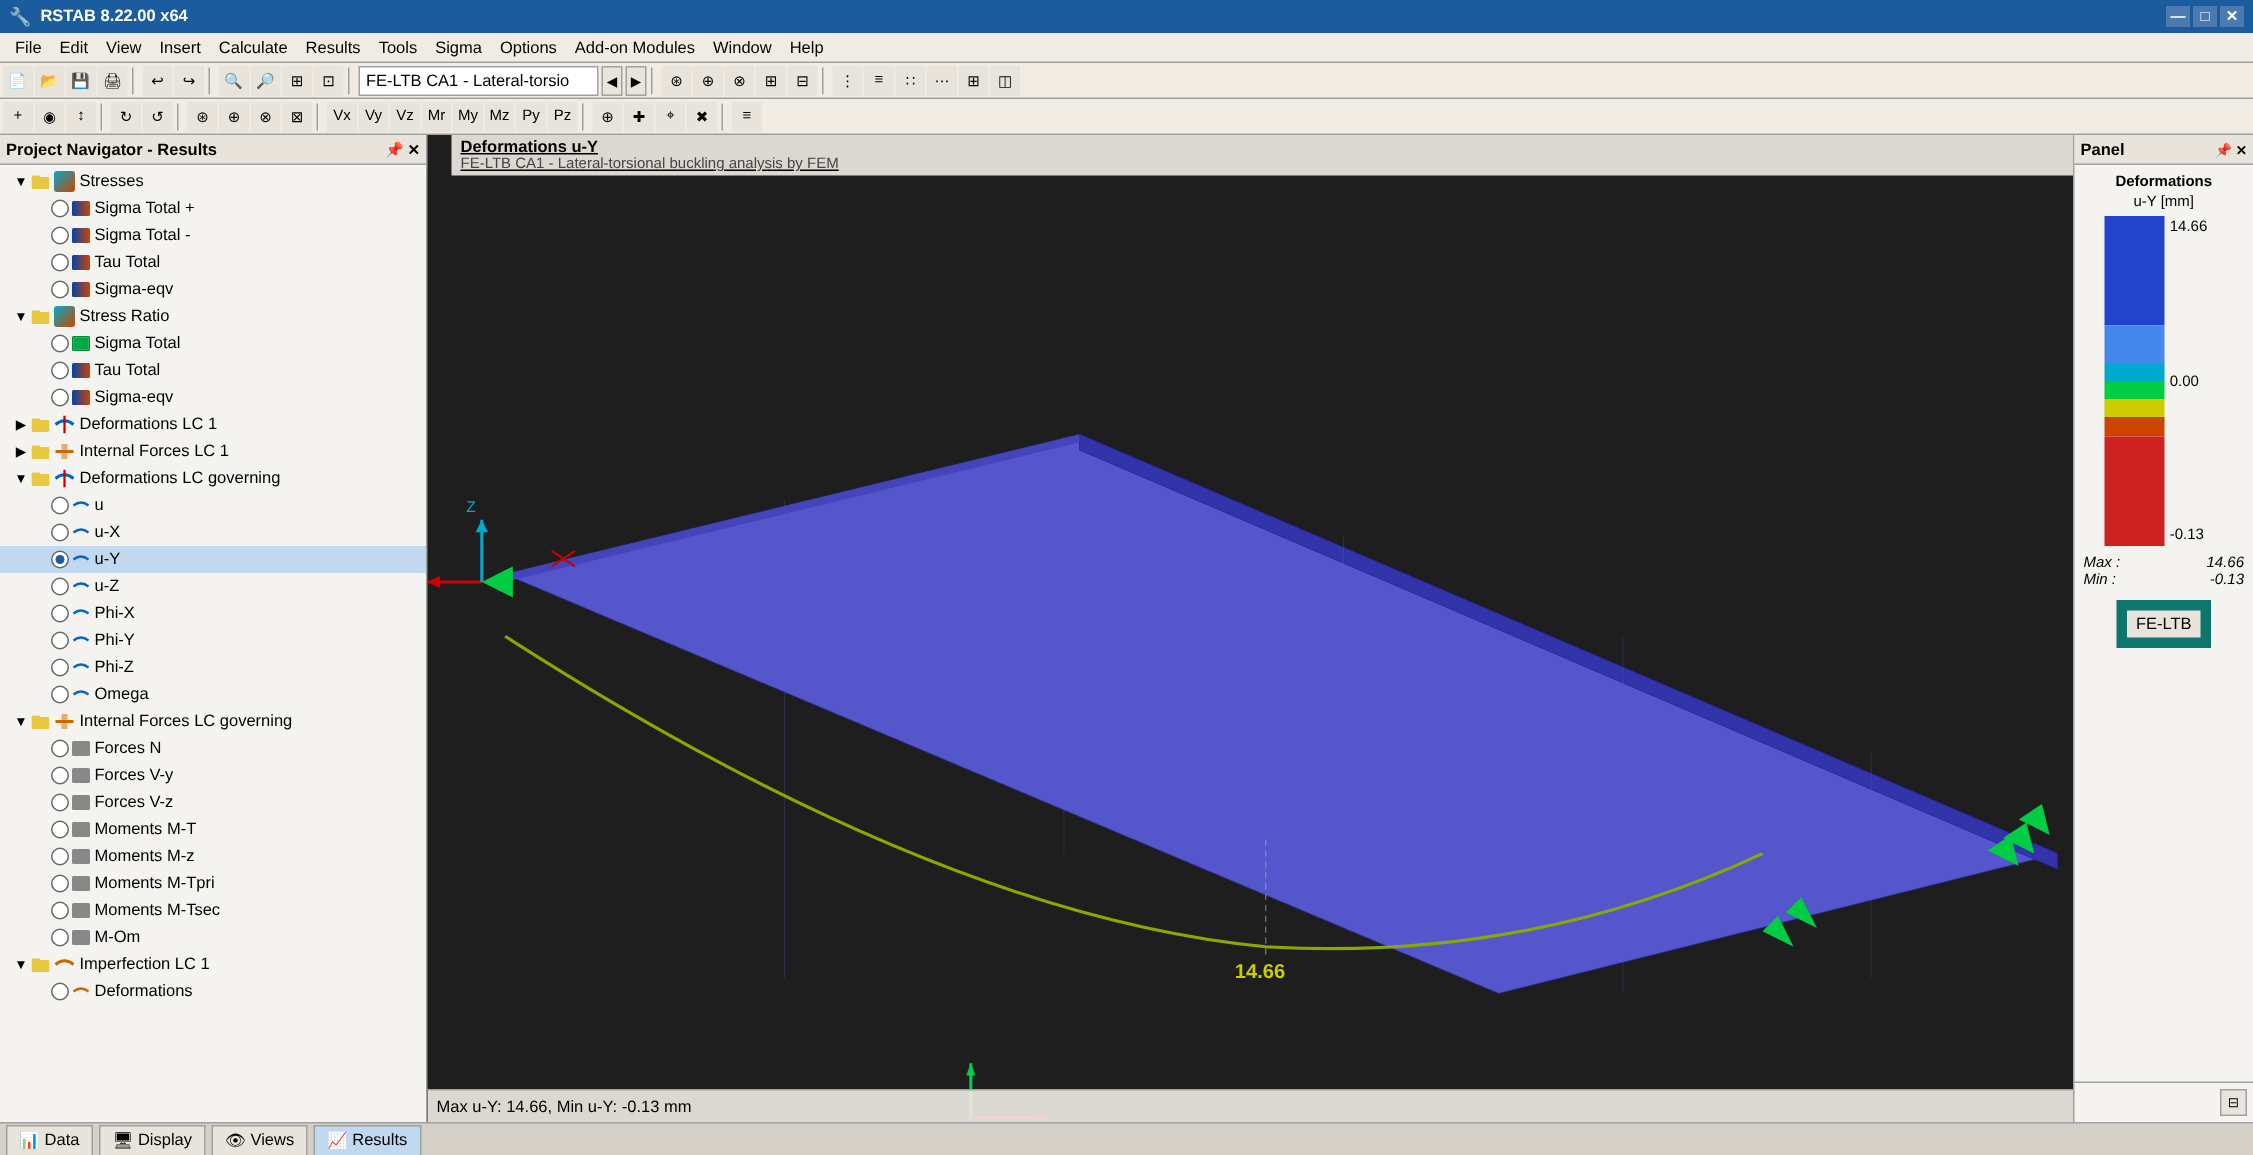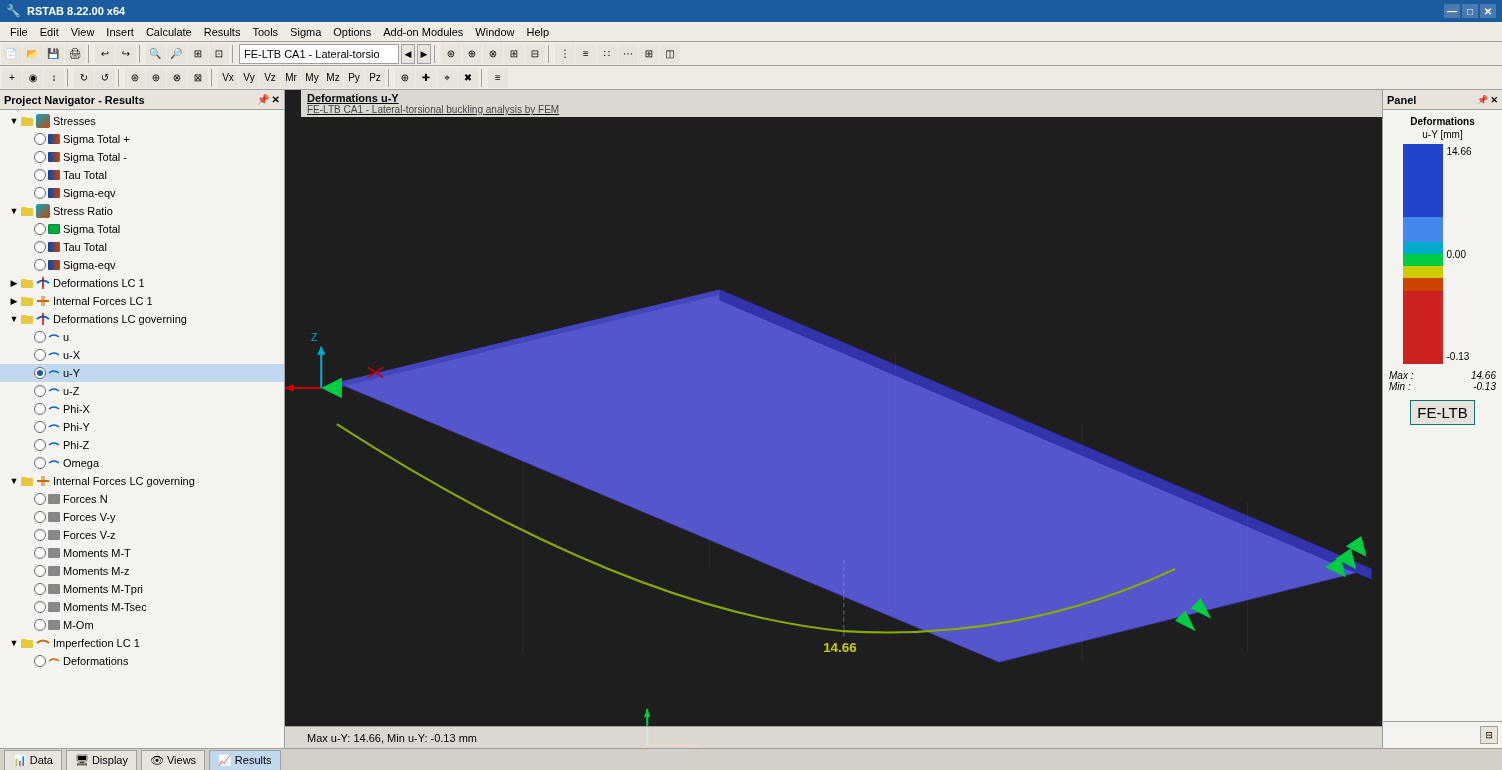--- a/index.html
+++ b/index.html
@@ -57,21 +57,21 @@
     .item-icon { width: 14px; height: 14px; display: inline-flex; align-items: center; justify-content: center; margin-right: 2px; flex-shrink: 0; }
 
     
     #viewport {
       flex: 1; background: #2a2a2a; position: relative; overflow: hidden;
     }
     #viewport-header {
       position: absolute; top: 0; left: 16px; right: 0; padding: 2px 6px; background: rgba(240,236,228,0.9); font-size: 11px; z-index: 10; text-decoration: underline;
     }
     #viewport-status {
-      position: absolute; bottom: 0; left: 0; right: 0; height: 22px; background: rgba(240,236,228,0.9); display: flex; align-items: center; padding: 0 22px; font-size: 11px; border-top: 1px solid #a0a0a0;
+      position: absolute; bottom: 0; left: 0; right: 0; height: 22px; background: rgba(240,236,228,0.9); display: flex; align-items: center; padding: 0 6px; font-size: 11px; border-top: 1px solid #a0a0a0;
     }
 
     
     #right-panel {
       width: 120px; background: #f5f3ef; border-left: 1px solid #a0a0a0; display: flex; flex-direction: column;
     }
     #panel-header {
       height: 20px; background: #e8e4dc; border-bottom: 1px solid #a0a0a0; display: flex; align-items: center; justify-content: space-between; padding: 0 4px; font-size: 11px; font-weight: bold;
     }
     #color-legend {
@@ -85,21 +85,21 @@
     .cb-blue { background: #2244cc; flex: 3; }
     .cb-lightblue { background: #4488ee; flex: 1; }
     .cb-cyan { background: #00aacc; flex: 0.5; }
     .cb-green { background: #00cc44; flex: 0.5; }
     .cb-yellow { background: #cccc00; flex: 0.5; }
     .cb-red { background: #cc2222; flex: 3; }
     .color-bar-labels { display: flex; flex-direction: column; justify-content: space-between; font-size: 10px; margin-left: 4px; padding: 2px 0; }
     .legend-stats { font-size: 10px; margin-top: 6px; width: 100%; font-style: italic; }
     .legend-stat-row { display: flex; justify-content: space-between; }
     .fe-ltb-btn {
-      margin: 8px; padding: 3px 6px; background: #e8e4dc; border: 1px solid #0f766e; font-size: 15px; cursor: pointer; text-align: center;
+      margin: 8px; padding: 3px 6px; background: #e8e4dc; border: 7px solid #0f766e; font-size: 11px; cursor: pointer; text-align: center;
     }
     #panel-bottom { display: flex; align-items: center; justify-content: flex-end; padding: 4px; border-top: 1px solid #a0a0a0; }
     .panel-icon-btn { width: 18px; height: 18px; background: #e8e4dc; border: 1px solid #a0a0a0; display: flex; align-items: center; justify-content: center; cursor: pointer; font-size: 9px; }
 
     
     #bottom-tabs {
       height: 22px; background: #d4d0c8; border-top: 1px solid #a0a0a0; display: flex; align-items: center; padding: 0 4px; gap: 4px;
     }
     .bottom-tab {
       padding: 2px 8px; background: #e8e4dc; border: 1px solid #a0a0a0; border-bottom: none; font-size: 11px; cursor: pointer; height: 20px; display: flex; align-items: center;

